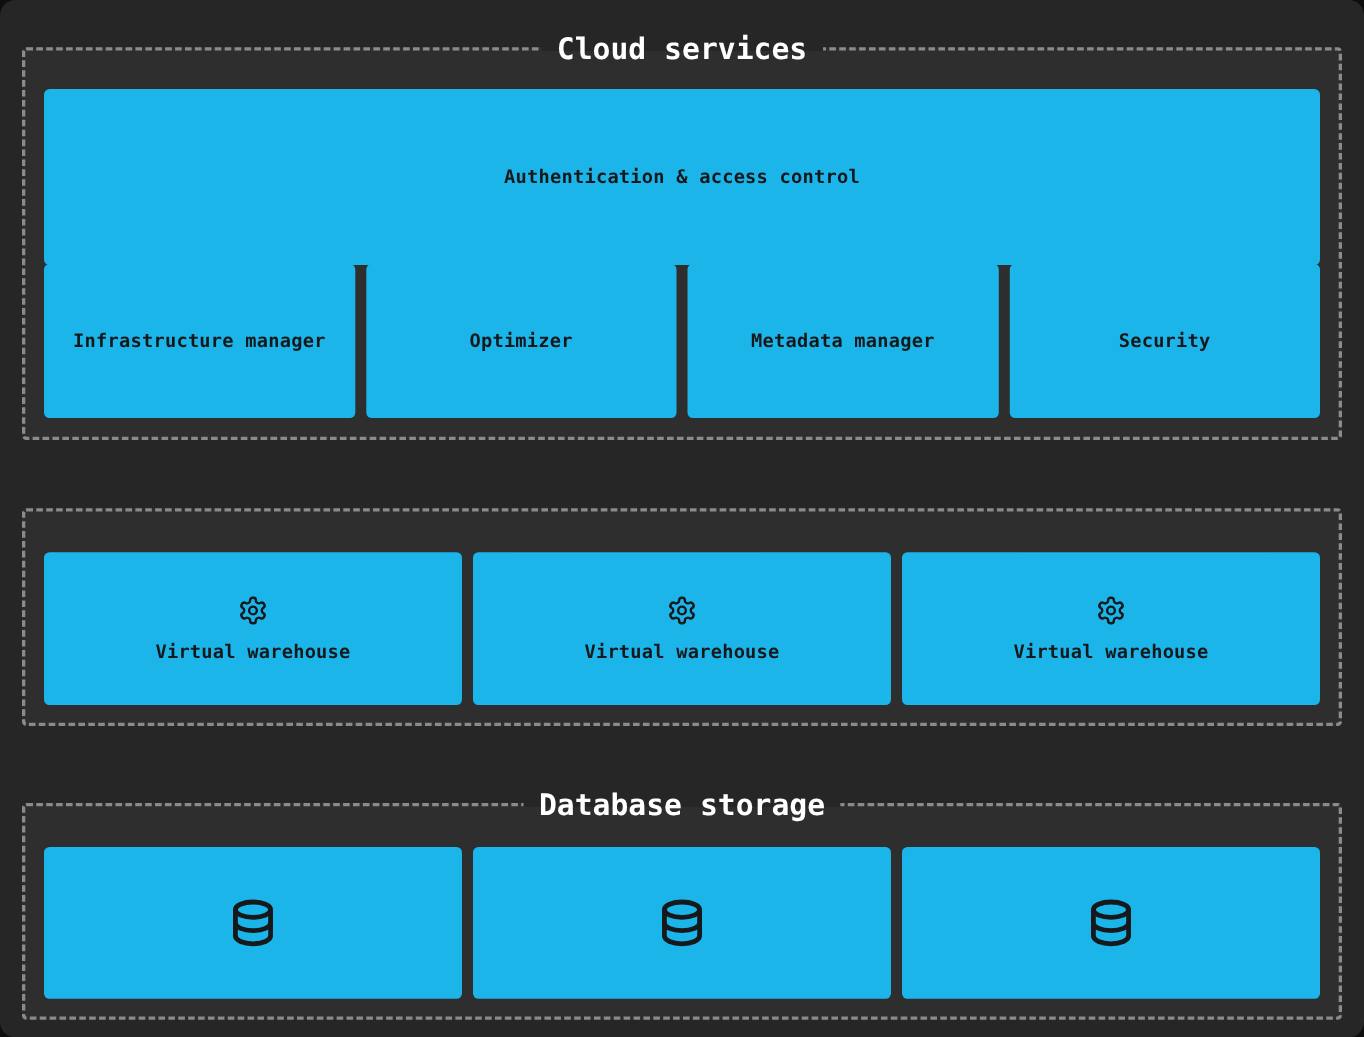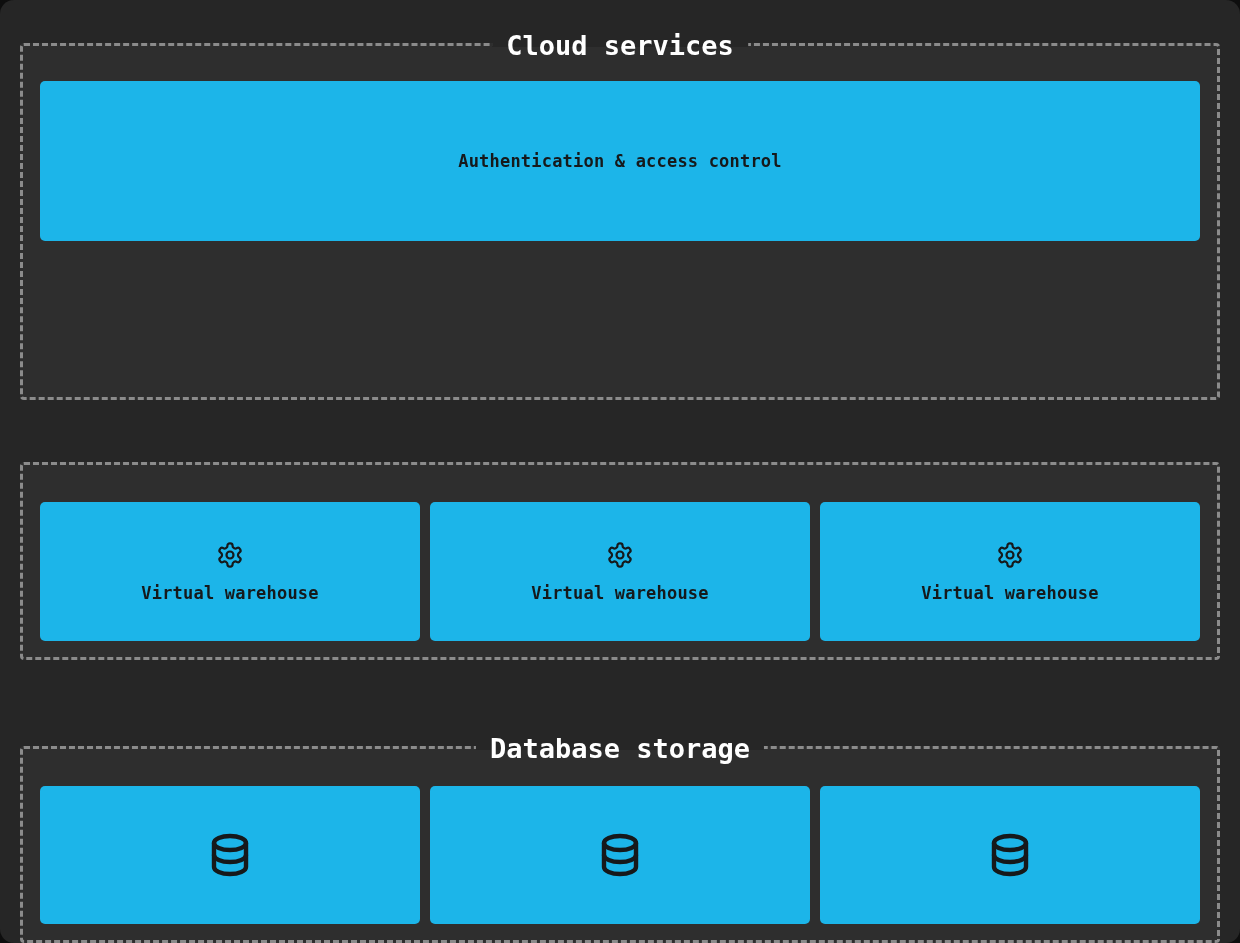--- a/index.html
+++ b/index.html
@@ -26,21 +26,21 @@
   }
   .group{
     position:absolute;
     left:20px;width:1200px;
     border:3px dashed var(--dash-border);
     border-radius:4px;
     background:var(--panel-bg);
   }
   #section-cloud{top:43px;height:357px;}
   #section-query{top:462px;height:198px;}
-  #section-storage{top:746px;height:197px;}
+  #section-storage{top:730px;height:197px;}
   .group-title{
     position:absolute;
     top:0;left:50%;
     transform:translate(-50%,-50%);
     padding:0 14px;
     background:linear-gradient(to bottom, var(--page-bg) 0 52%, var(--panel-bg) 52% 100%);
     color:var(--title-text);
     font-size:27px;
     font-weight:bold;
     line-height:34px;
@@ -83,20 +83,34 @@
 </style>
 </head>
 <body>
 
 <div class="page">
 
   <section class="group" id="section-cloud">
     <div class="group-title">Cloud services</div>
     <div class="box box-auth">
       <span class="nowrap">Authentication &amp; access control</span>
+    </div>
+    <div class="row">
+      <div class="box">
+        <span class="nowrap">Infrastructure manager</span>
+      </div>
+      <div class="box">
+        <span class="nowrap">Optimizer</span>
+      </div>
+      <div class="box">
+        <span class="nowrap">Metadata manager</span>
+      </div>
+      <div class="box">
+        <span class="nowrap">Security</span>
+      </div>
     </div>
   </section>
 
   <section class="group" id="section-query">
     <div class="row">
 
       <div class="box">
         <svg class="icon icon-gear" viewBox="0 0 24 24" fill="none" stroke="currentColor" stroke-width="1.9" stroke-linecap="round" stroke-linejoin="round">
           <path d="M12.22 2h-.44a2 2 0 0 0-2 2v.18a2 2 0 0 1-1 1.73l-.43.25a2 2 0 0 1-2 0l-.15-.08a2 2 0 0 0-2.73.73l-.22.38a2 2 0 0 0 .73 2.73l.15.1a2 2 0 0 1 1 1.72v.51a2 2 0 0 1-1 1.74l-.15.09a2 2 0 0 0-.73 2.73l.22.38a2 2 0 0 0 2.73.73l.15-.08a2 2 0 0 1 2 0l.43.25a2 2 0 0 1 1 1.73V20a2 2 0 0 0 2 2h.44a2 2 0 0 0 2-2v-.18a2 2 0 0 1 1-1.73l.43-.25a2 2 0 0 1 2 0l.15.08a2 2 0 0 0 2.73-.73l.22-.39a2 2 0 0 0-.73-2.73l-.15-.08a2 2 0 0 1-1-1.74v-.5a2 2 0 0 1 1-1.74l.15-.09a2 2 0 0 0 .73-2.73l-.22-.38a2 2 0 0 0-2.73-.73l-.15.08a2 2 0 0 1-2 0l-.43-.25a2 2 0 0 1-1-1.73V4a2 2 0 0 0-2-2z"></path>
           <circle cx="12" cy="12" r="3"></circle>

